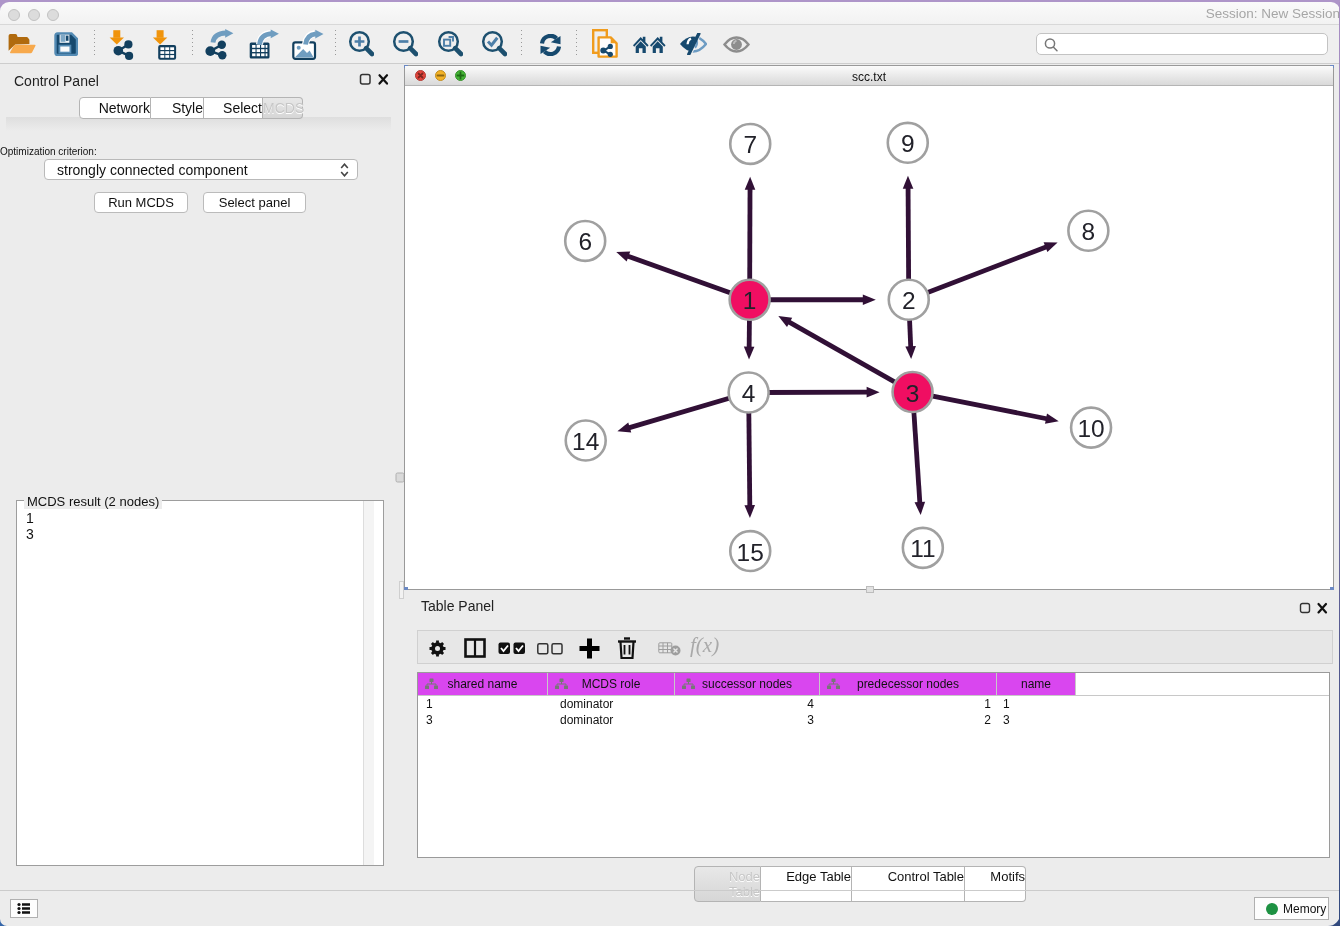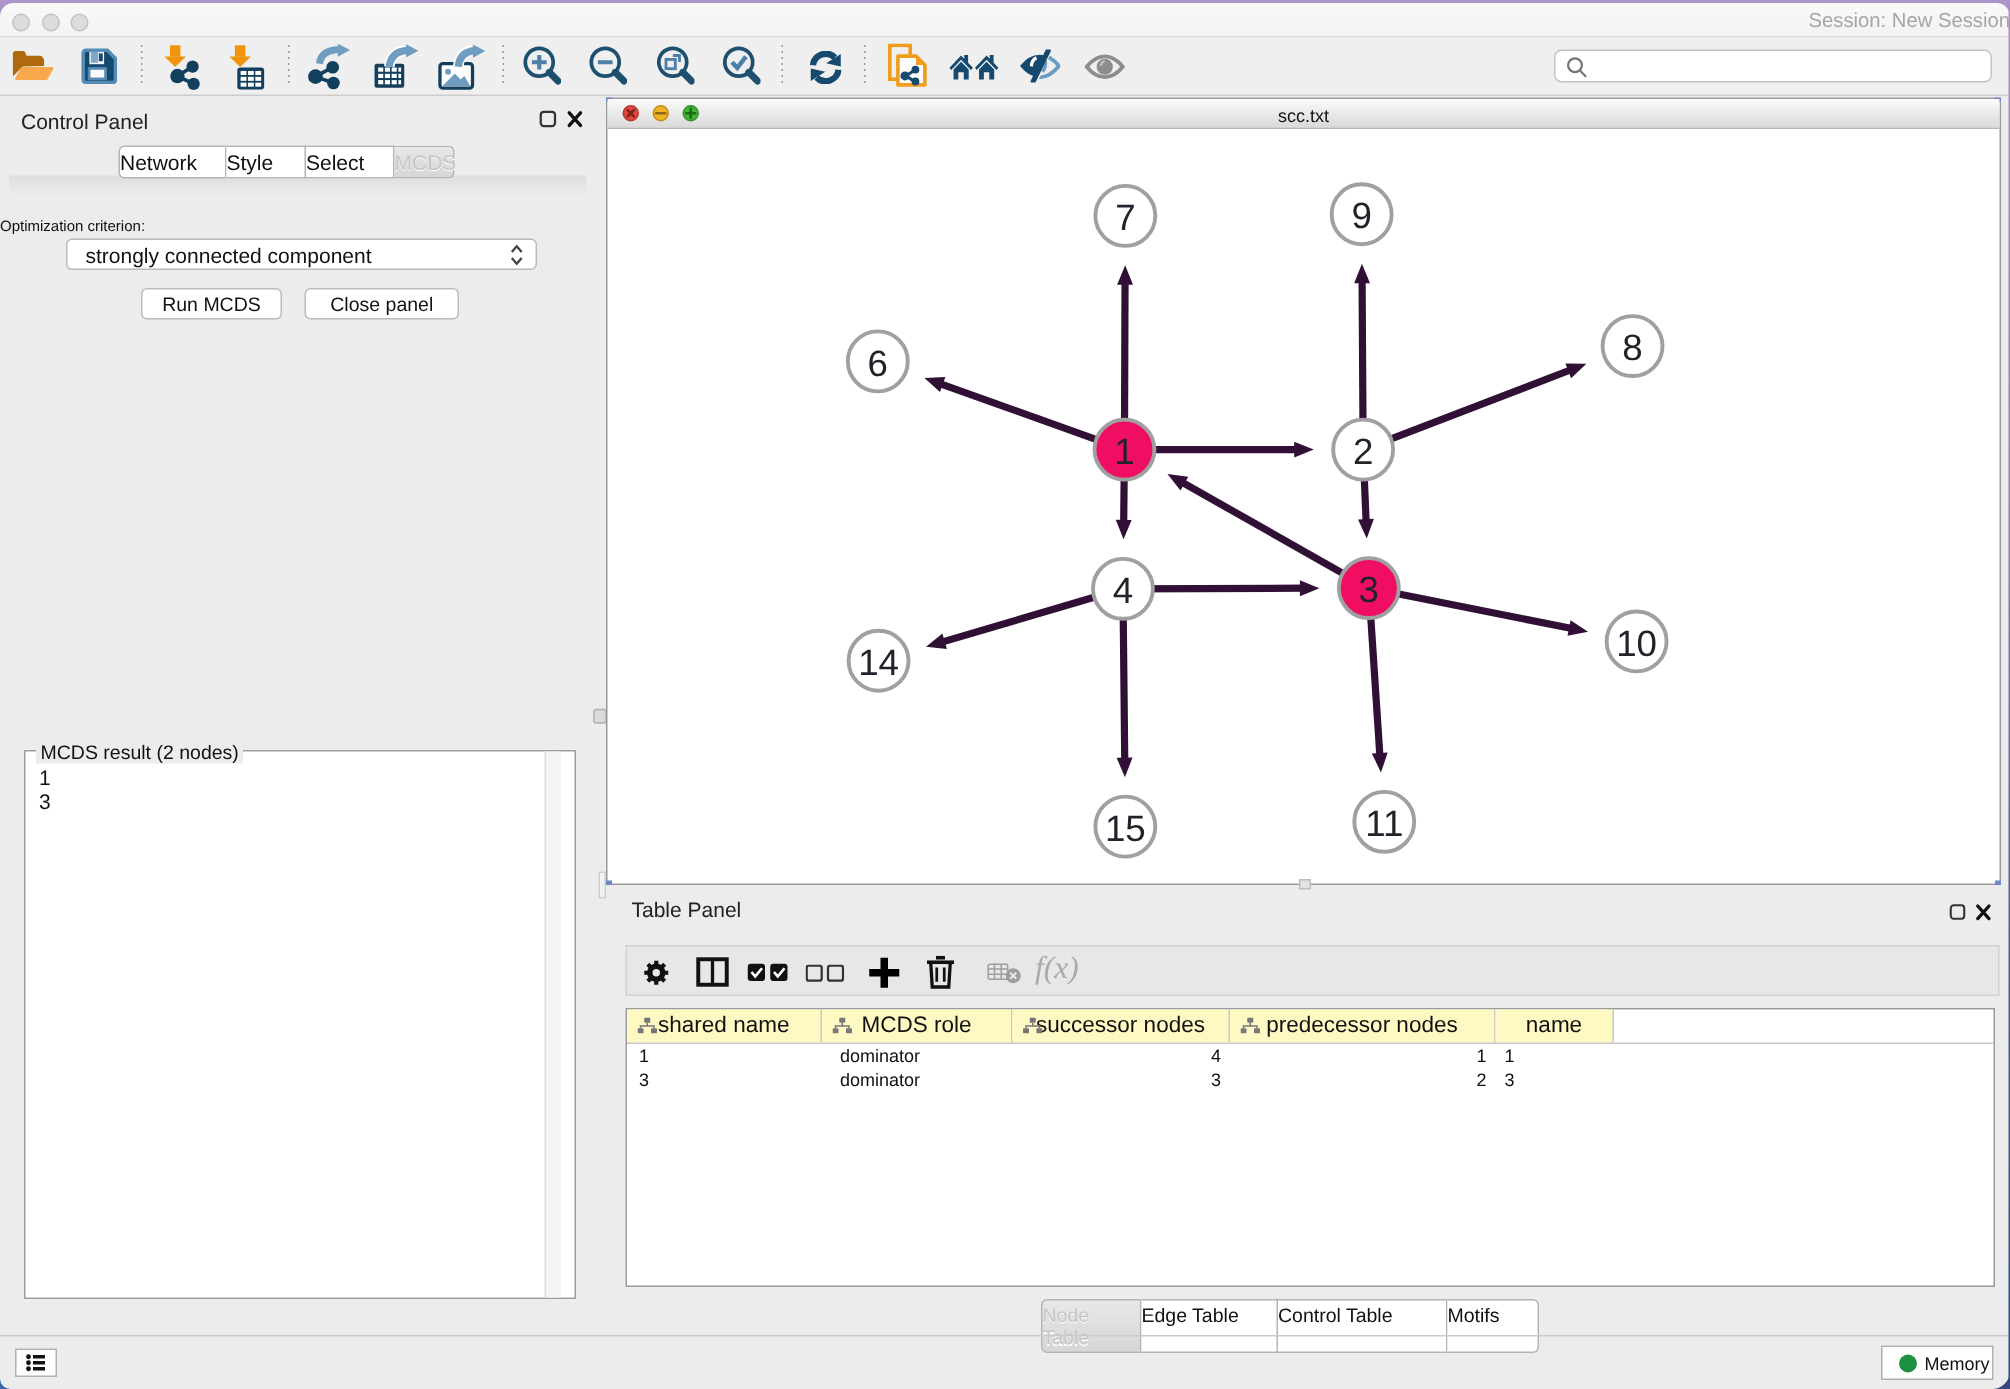--- a/index.html
+++ b/index.html
@@ -10,41 +10,41 @@
 .tl{position:absolute;top:7px;width:12px;height:12px;border-radius:50%;background:#dcdcdc;border:1px solid #c2c2c2}
 #ttext{left:0;top:6px;width:1340px;text-align:right;font-size:13.5px;color:#a6a6a6}
 #toolbar{left:0;top:25px;width:1340px;height:39px;background:#efefef;border-bottom:1px solid #cdcdcd}
 .sep{position:absolute;top:5px;height:28px;width:1px;background-image:linear-gradient(#9a9a9a 28%,transparent 28%);background-size:1px 4px}
 .tbi{position:absolute;top:3px}
 #search{left:1036px;top:8px;width:292px;height:22px;background:#fff;border:1px solid #c3c3c3;border-radius:5px}
 
 #cp-title{left:14px;top:73px;font-size:14px;color:#222}
 #cp-content{left:6px;top:117px;width:385px;height:752px;background:linear-gradient(#dedede,#ececec 14px)}
 .tabrow{position:absolute;display:flex;font-size:14px}
-.tab{background:#fff;border:1px solid #b4b4b4;border-left:none;padding:2px 0;text-align:left;color:#111}
+.tab{background:#fff;border:1px solid #b4b4b4;border-left:none;padding:2px 0;text-align:right;color:#111}
 .tab.first{border-left:1px solid #b4b4b4;border-radius:4px 0 0 4px}
 .tab.last{border-radius:0 4px 4px 0}
 .tab.sel{background:linear-gradient(#e8e8e8,#d6d6d6);color:#c6c6c6;text-shadow:0 1px 0 #fff}
 #optlabel{left:0px;top:146px;width:400px;text-align:left;font-size:10px}
 #dropdown{left:44px;top:159px;width:314px;height:21px;background:#fff;border:1px solid #b9b9b9;border-radius:4px;font-size:14px;line-height:20px;padding-left:12px}
 .btn{position:absolute;background:#fff;border:1px solid #bbb;border-radius:4px;font-size:13px;text-align:center;line-height:19px}
 #fieldset{left:16px;top:500px;width:368px;height:366px;background:#fff;border:1px solid #9d9d9d}
 #fieldlegend{left:24px;top:494px;background:#ececec;padding:0 3px;font-size:13px}
 #fieldtext{left:26px;top:510px;font-size:14px;line-height:16px}
 #fieldscroll{left:363px;top:501px;width:11px;height:364px;background:#f4f4f4;border-left:1px solid #ddd}
 
 #netwin{left:404px;top:65px;width:930px;height:525px;background:#fff;border:1px solid #999}
 #nettitle{left:0;top:0;width:928px;height:20px;background:linear-gradient(#fbfbfb,#d9d9d9);border-bottom:1px solid #b5b5b5}
 .mac{position:absolute;top:4px;width:11px;height:11px;border-radius:50%}
 #netname{position:absolute;left:0;top:4px;width:928px;text-align:center;font-size:12px;color:#111}
 
 #tp-title{left:421px;top:598px;font-size:14px;color:#222}
 #tp-toolbar{left:417px;top:630px;width:916px;height:34px;background:#e7e7e7;border:1px solid #d0d0d0}
 #tbl{left:417px;top:672px;width:913px;height:186px;background:#fff;border:1px solid #9a9a9a}
-.th{position:absolute;top:0;height:22px;border-right:1px solid #c8c8c8;font-size:15px;color:#111;text-align:center;line-height:22px;background:#fef9c3}
+.th{position:absolute;top:0;height:22px;border-right:1px solid #c8c8c8;font-size:12px;color:#111;text-align:center;line-height:22px;background:#d946ef}
 .td{position:absolute;font-size:12px;line-height:16px}
 #tabs2{left:694px;top:866px;display:flex;font-size:13px}
 
 #statusline{left:0;top:890px;width:1340px;height:1px;background:#cbcbcb}
 #listbtn{left:10px;top:899px;width:28px;height:19px;background:#fdfdfd;border:1px solid #b0b0b0}
 #membtn{left:1254px;top:897px;width:75px;height:23px;background:#fdfdfd;border:1px solid #b0b0b0;font-size:12px}
 </style></head>
 <body>
 <div class="abs" id="wall"></div>
 <div class="abs" id="titlebar">
@@ -225,21 +225,21 @@
   <div class="tab last sel" style="width:40px">MCDS</div>
 </div>
 <div class="abs" id="optlabel">Optimization criterion:</div>
 <div class="abs" id="dropdown">strongly connected component
   <svg style="position:absolute;right:8px;top:3px" width="9" height="14" viewBox="0 0 9 14">
     <path d="M1.2 5 L4.5 1.2 L7.8 5" fill="none" stroke="#444" stroke-width="1.6"></path>
     <path d="M1.2 9 L4.5 12.8 L7.8 9" fill="none" stroke="#444" stroke-width="1.6"></path>
   </svg>
 </div>
 <div class="btn" style="left:94px;top:192px;width:94px;height:21px">Run MCDS</div>
-<div class="btn" style="left:203px;top:192px;width:103px;height:21px">Close panel</div>
+<div class="btn" style="left:203px;top:192px;width:103px;height:21px">Select panel</div>
 <div class="abs" id="fieldset"></div>
 <div class="abs" id="fieldlegend">MCDS result (2 nodes)</div>
 <div class="abs" id="fieldtext">1<br>3</div>
 <div class="abs" id="fieldscroll"></div>
 <svg class="abs" style="left:395px;top:471px" width="10" height="13" viewBox="0 0 10 13">
   <rect x="1" y="2" width="8" height="9" rx="1.5" fill="#dadada" stroke="#b0b0b0"></rect>
 </svg>
 
 <div class="abs" id="netwin">
   <div class="abs" style="left:-1px;top:-1px;width:4px;height:3px;background:#6b89c4"></div>

